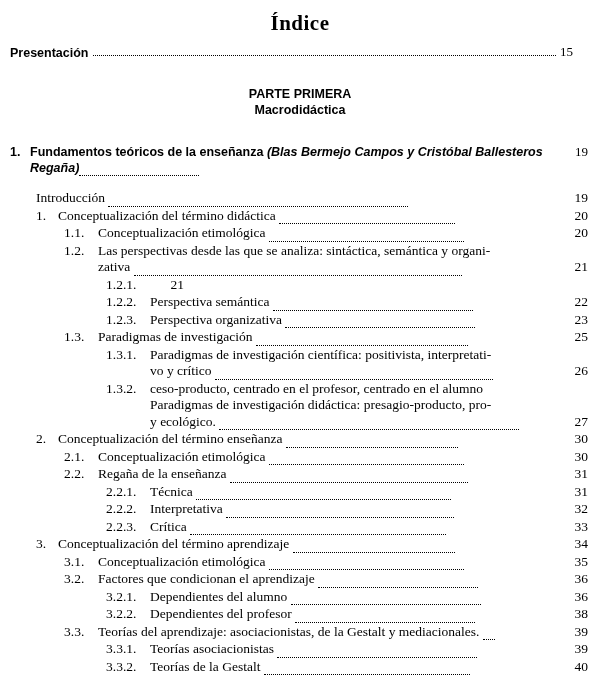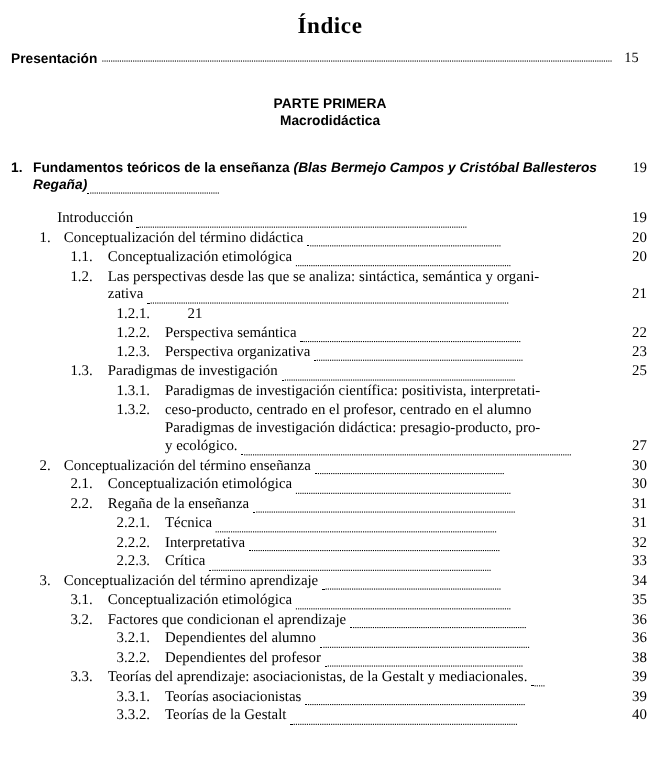--- a/index.html
+++ b/index.html
@@ -42,21 +42,21 @@
   }
   .presentation-row .lbl { white-space: nowrap; }
   .presentation-row .dots {
     flex: 1 1 auto;
     border-bottom: 1px dotted #000;
     margin: 0 4px 4px 4px;
     height: 1px;
   }
   .presentation-row .pg {
     width: 28px;
-    text-align: center;
+    text-align: left;
     font-family: "Liberation Serif", serif;
     font-weight: normal;
     font-size: 13px;
   }
   .part-head {
     text-align: center;
     font-family: "Liberation Sans", sans-serif;
     font-weight: bold;
     font-size: 12.5px;
     line-height: 16px;
@@ -94,21 +94,21 @@
     height: 0.72em;
     min-width: 8px;
   }
 
   
   .lvl0 { font-family: "Liberation Sans", sans-serif; font-weight: bold; font-size: 12.5px; line-height: 16px; margin-top: 10px; }
   .lvl0 .num { width: 20px; }
   .lvl0 .pg { font-family: "Liberation Serif", serif; font-weight: normal; font-size: 13px; }
   .lvl0 i { font-style: italic; }
 
-  .intro { margin-left: 42px; margin-top: 12px; }
+  .intro { margin-left: 26px; margin-top: 12px; }
 
   .lvl1 { margin-left: 26px; }
   .lvl1 .num { width: 22px; }
 
   .lvl2 { margin-left: 54px; }
   .lvl2 .num { width: 34px; }
 
   .lvl3 { margin-left: 96px; }
   .lvl3 .num { width: 44px; font-family: Liberation Serif, serif; }
 
@@ -219,20 +219,27 @@
       </span>
       <span class="pg">25</span>
     </div>
 
     <div class="entry lvl3">
       <span class="num">1.3.1.</span>
       <span class="txt cont">
         <span class="cont-line">
           <span class="body">Paradigmas de investigación científica: positivista, interpretati-</span>
         </span>
+        <span class="cont-line">
+          <span class="body">
+            <span>vo y crítico</span>
+            <span class="dotfill" style="width:278px"></span>
+          </span>
+          <span class="pg">26</span>
+        </span>
       </span>
     </div>
 
     <div class="entry lvl3">
       <span class="num">1.3.2.</span>
       <span class="txt cont">
         <span class="cont-line">
           <span class="body">ceso-producto, centrado en el profesor, centrado en el alumno</span>
         </span>
         <span class="cont-line">

